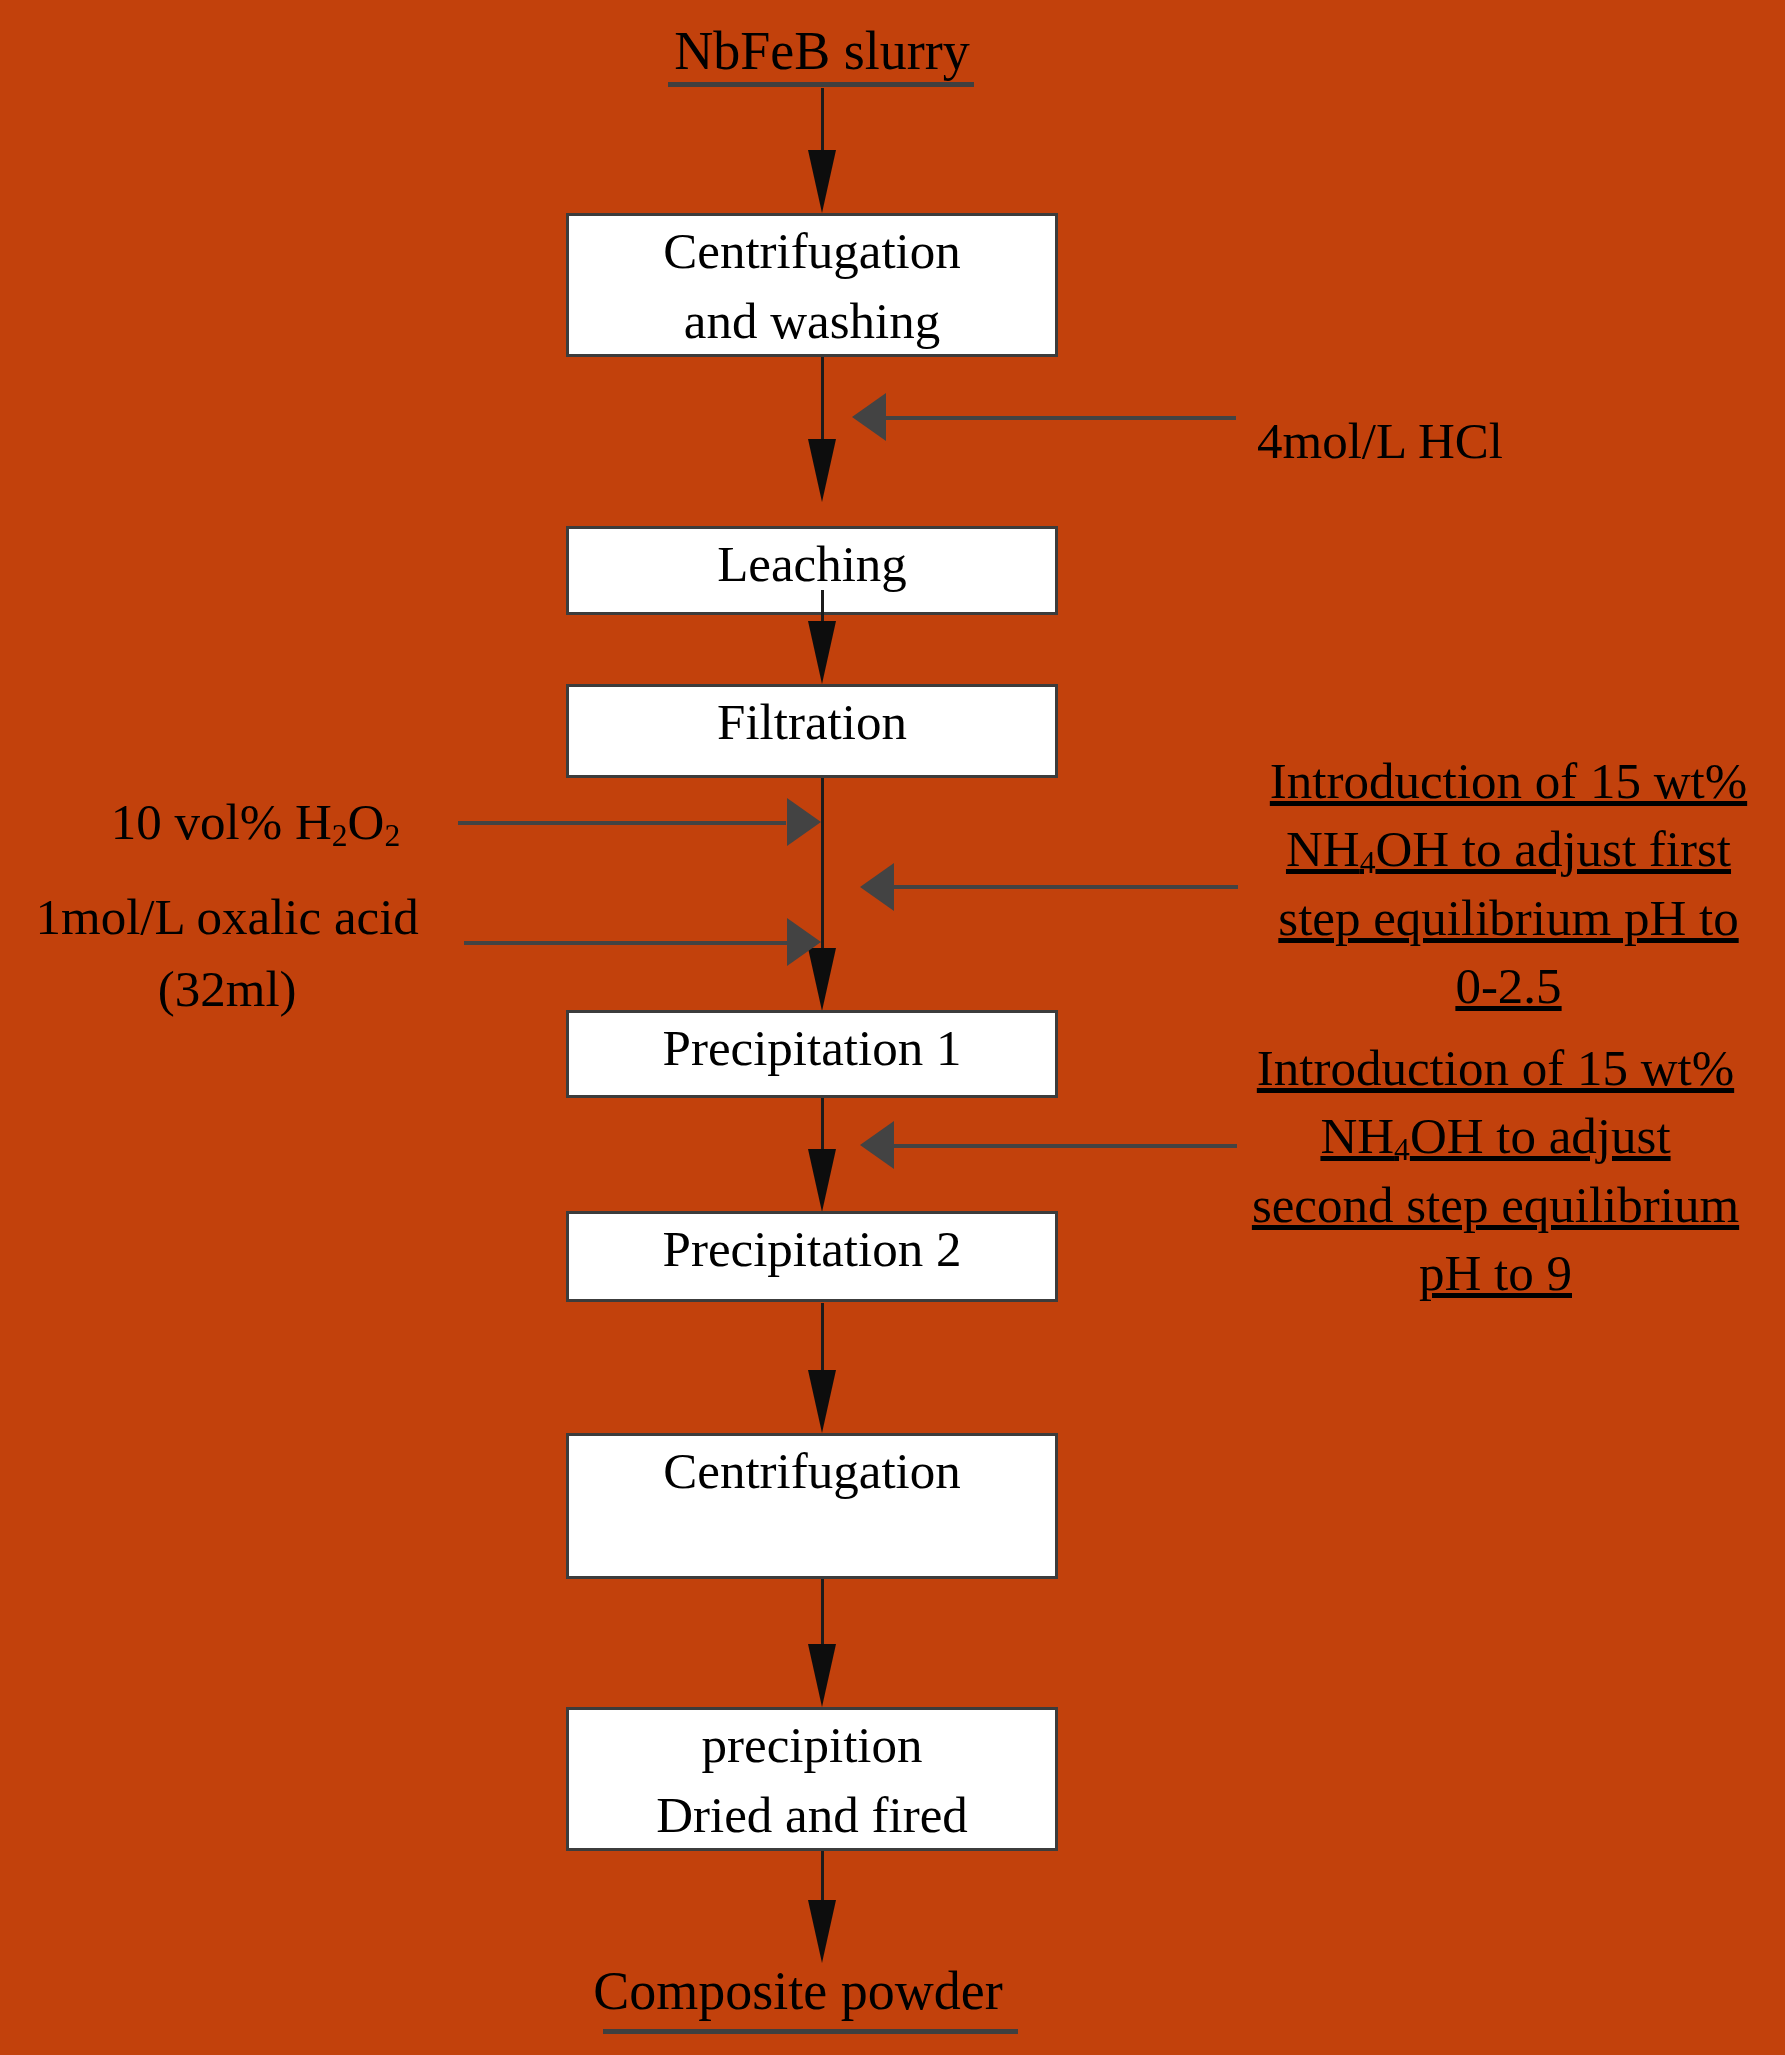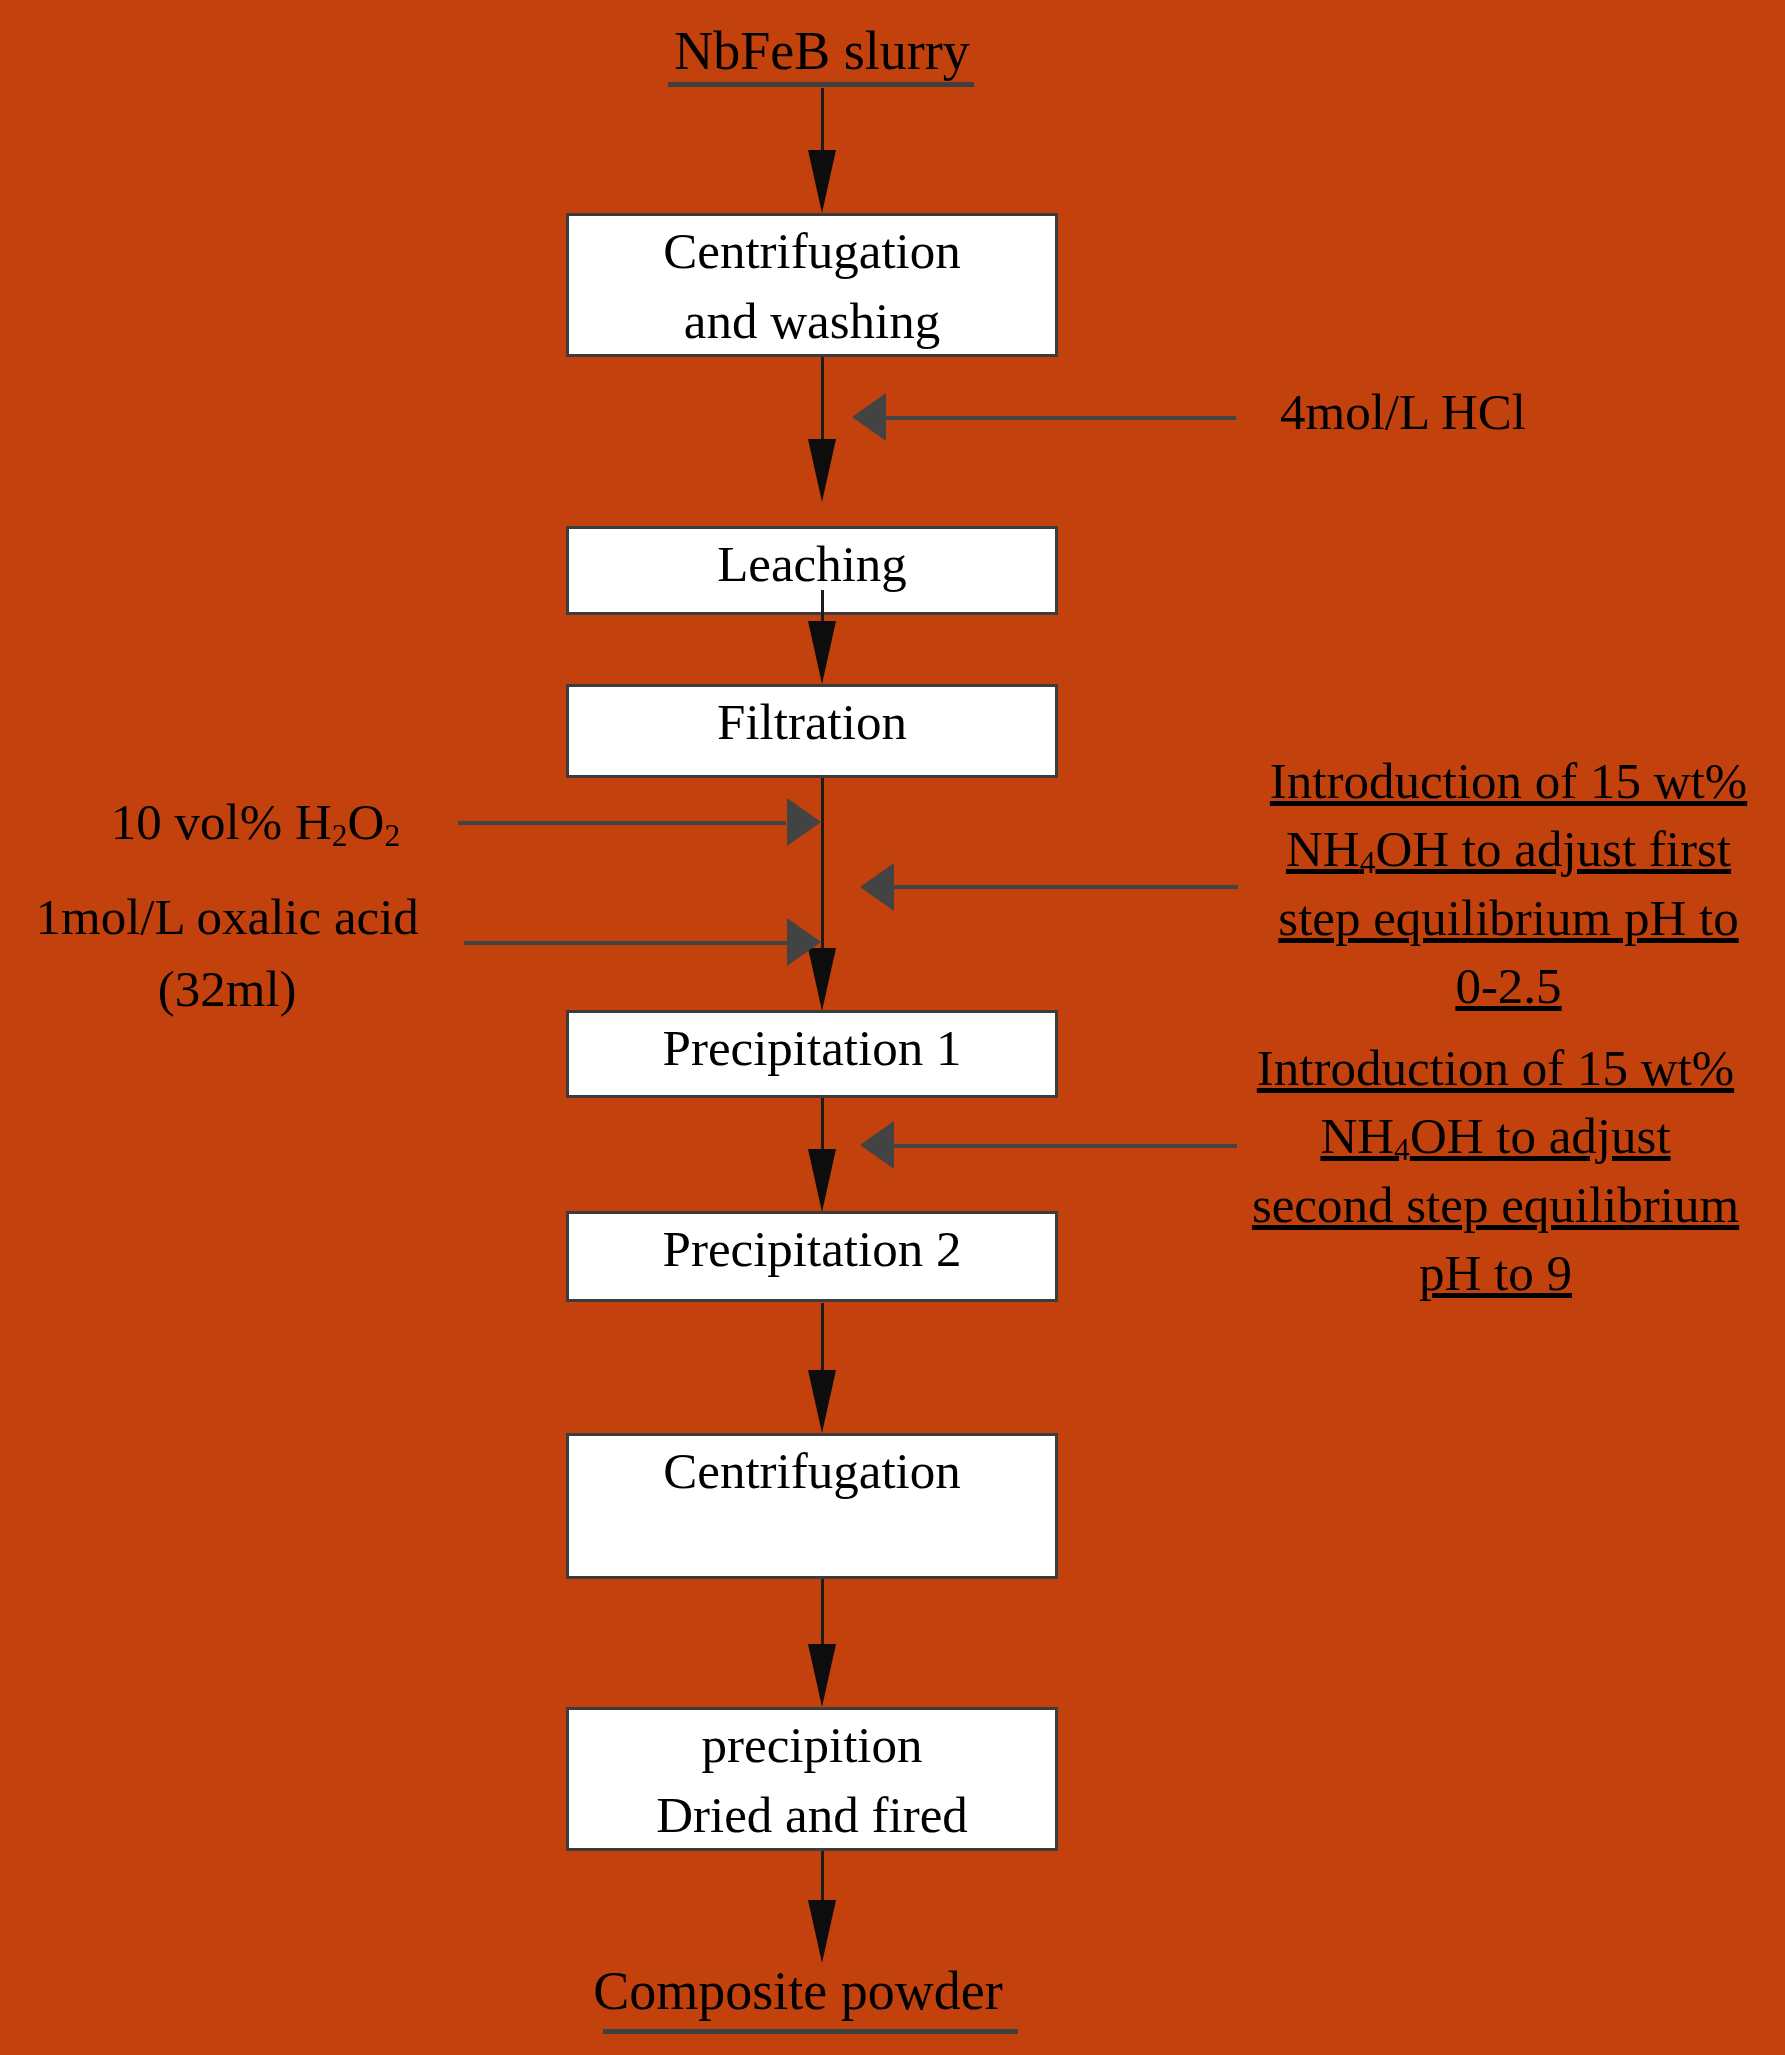--- a/index.html
+++ b/index.html
@@ -99,21 +99,21 @@
 
   <div class="step-box" style="top:213px; height:144px;">
     <span>Centrifugation</span>
     <span>and washing</span>
   </div>
 
   <div class="vline" style="top:357px; height:87px;"></div>
   <div class="arrow-down" style="top:439px;"></div>
   <div class="hline" style="left:886px; top:416px; width:350px;"></div>
   <div class="arrow-left-head" style="left:852px; top:393px;"></div>
-  <div class="side-label nowrap" style="left:1257px; top:376px; width:292px; text-align:center;">4mol/L HCl</div>
+  <div class="side-label nowrap" style="left:1257px; top:405px; width:292px; text-align:left;">4mol/L HCl</div>
 
   <div class="step-box" style="top:526px; height:89px;">
     <span>Leaching</span>
   </div>
 
   <div class="vline" style="top:590px; height:39px;"></div>
   <div class="arrow-down" style="top:621px;"></div>
 
   <div class="step-box" style="top:684px; height:94px;">
     <span>Filtration</span>

